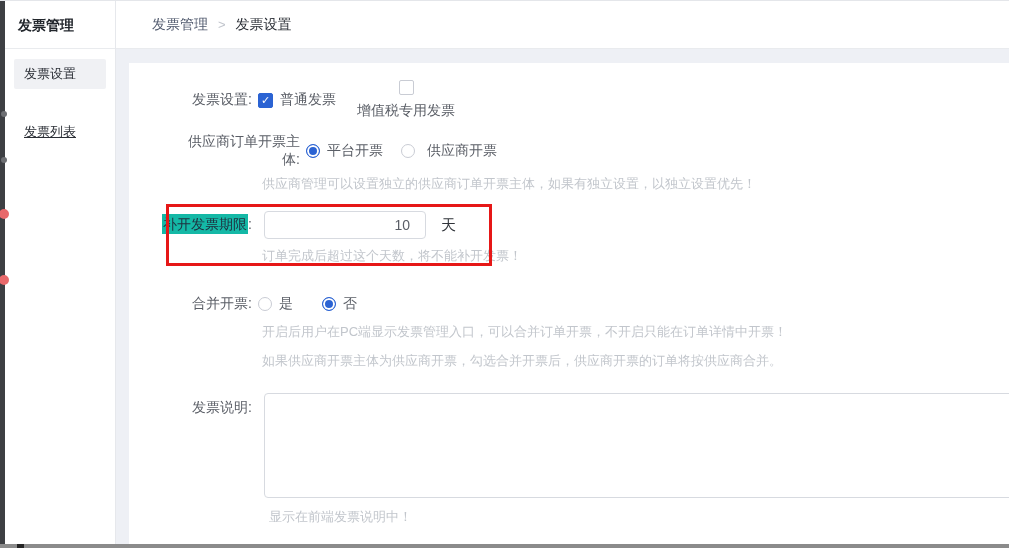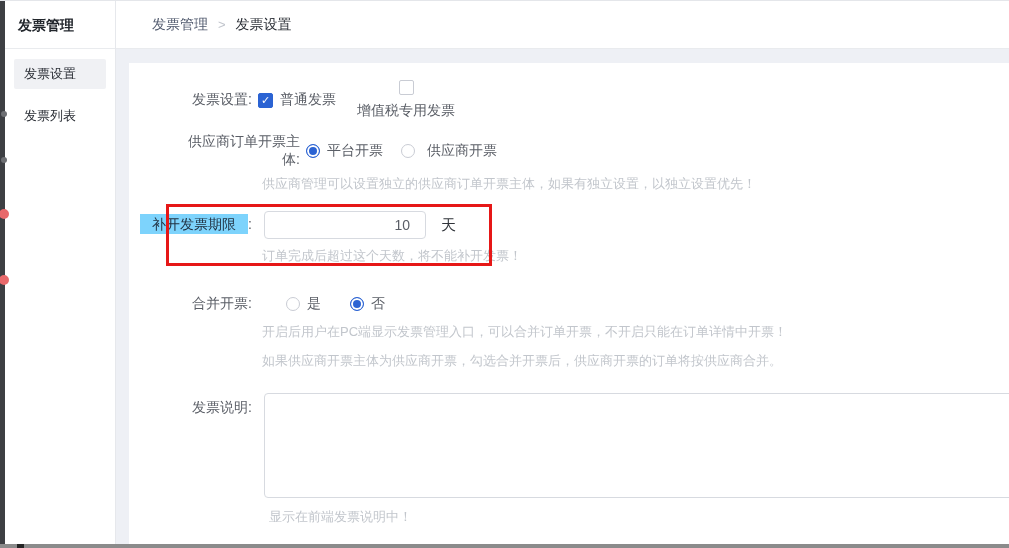--- a/index.html
+++ b/index.html
@@ -10,21 +10,21 @@
   .app { display:flex; width:1009px; height:548px; }
 
   
   .sidebar { width:116px; height:100%; background:#fff; border-right:1px solid #e6e8ec; flex:0 0 116px; }
   .sidebar-header { height:48px; line-height:48px; padding-left:18px; border-bottom:1px solid #e9ebee;
     font-size:14px; font-weight:700; color:#22262c; }
   .sidebar-menu { padding-top:10px; }
   .menu-item { height:30px; line-height:30px; font-size:13px; color:#2b2f36; padding-left:24px;
     margin:0 9px 2px 0; cursor:pointer; }
   .menu-item.active { background:#f0f1f4; margin-left:14px; padding-left:10px; border-radius:2px; }
-  .menu-item + .menu-item { margin-top:12px; }
+  .menu-item + .menu-item { margin-top:28px;text-decoration:underline; }
 
   
   .main { flex:1; display:flex; flex-direction:column; background:#eef0f5; min-width:0; }
   .breadcrumb-bar { height:48px; background:#fff; border-bottom:1px solid #e9ebee;
     display:flex; align-items:center; padding-left:36px; font-size:14px; }
   .crumb { color:#515a6e; cursor:pointer; }
   .crumb.current { color:#2b2f36; cursor:default; }
   .crumb-sep { color:#c0c4cc; margin:0 10px; font-size:13px; }
 
   .content { flex:1; position:relative; }
@@ -38,21 +38,21 @@
   .checkbox { width:15px; height:15px; border-radius:2px; border:1px solid #c9ccd4; background:#fff;
     display:flex; align-items:center; justify-content:center; }
   .checkbox.checked { background:#2b63d3; border-color:#2b63d3; color:#fff; font-size:11px; line-height:1; }
   .check-glyph { transform:translateY(-0.5px); }
 
   .radio { width:14px; height:14px; border-radius:50%; border:1px solid #c9ccd4; background:#fff; }
   .radio.on { background:#2b63d3; border-color:#2b63d3; box-shadow:inset 0 0 0 2px #fff; }
 
   .helper { position:absolute; left:133px; font-size:13px; color:#c2c6cc; white-space:nowrap; }
 
-  .sel-highlight { background:#7dd3fc; color:#1f2d3d; padding:2px 12px; }
+  .sel-highlight { background:#14b8a6; color:#1f2d3d; padding:2px 1px; }
   .label-colon { color:#5a5e66; }
 
   .text-input { margin-left:12px; width:162px; height:28px; border:1px solid #d7dae0; border-radius:4px;
     font-size:14px; color:#5a5e66; padding:0 15px; outline:none;
     font-family:"Liberation Sans","DejaVu Sans",sans-serif;text-align:right; }
   .unit { margin-left:15px; font-size:15px; color:#30343a; }
 
   .note-textarea { margin-left:12px; width:790px; height:105px; border:1px solid #d7dae0; border-radius:4px;
     resize:none; outline:none; font-size:14px; color:#5a5e66; padding:6px 10px;
     font-family:"Liberation Sans","DejaVu Sans",sans-serif; }
@@ -128,21 +128,21 @@
 
         <div class="annotation-box"></div>
 
         <div class="form-row" style="top:148px; height:28px;">
           <div class="form-label"><span class="sel-highlight">补开发票期限</span><span class="label-colon">:</span></div>
           <input class="text-input" type="text" value="10" style="">
           <span class="unit">天</span>
         </div>
         <div class="helper" style="top:184px;">订单完成后超过这个天数，将不能补开发票！</div>
 
-        <div class="form-row" style="top:232px; height:18px;gap:28px;">
+        <div class="form-row" style="top:232px; height:18px;">
           <div class="form-label">合并开票:</div>
           <div class="controls">
             <div class="option">
               <span class="radio"></span>
               <span>是</span>
             </div>
             <div class="option" style="margin-left:29px;">
               <span class="radio on"></span>
               <span>否</span>
             </div>

